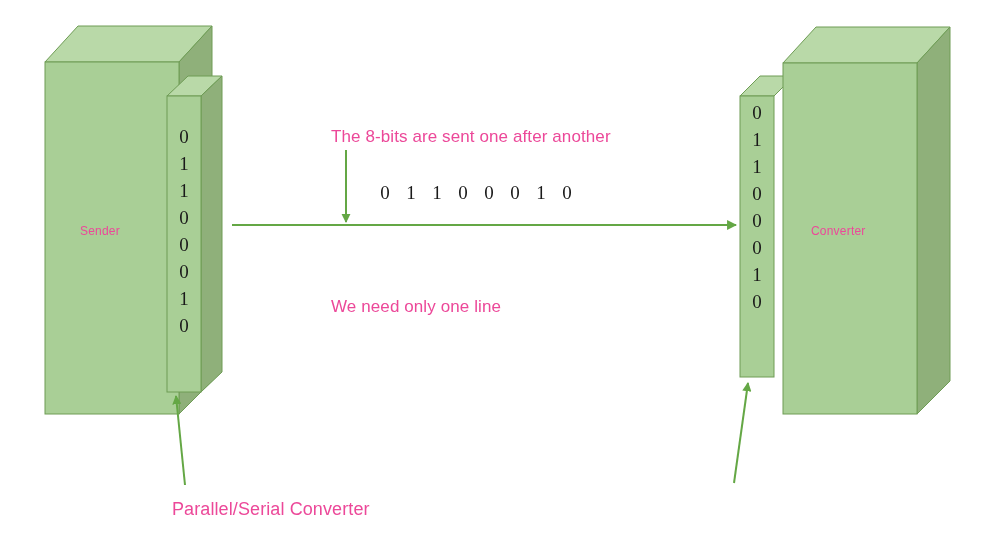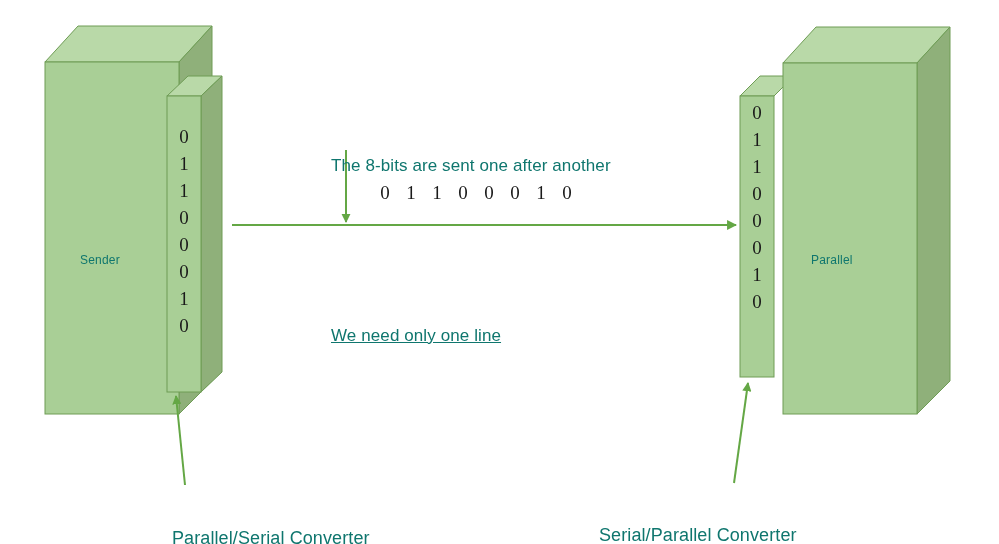--- a/index.html
+++ b/index.html
@@ -17,24 +17,23 @@
     width: 999px; height: 544px;
     background: #ffffff;
   }
   svg.layer {
     position: absolute;
     left: 0; top: 0;
     width: 999px; height: 544px;
   }
   .txt {
     position: absolute;
-    color: #0f766e;
+    color: #ec4899;
     white-space: nowrap;
     font-family: "Liberation Sans", sans-serif;
-    margin-top: 29px;
   }
   .label-box {
     font-size: 12px;
     letter-spacing: 0.2px;
   }
   .note {
     font-size: 17px;
     letter-spacing: 0.1px;
   }
   .converter-label {
@@ -106,21 +105,21 @@
 
     <line x1="346" y1="150" x2="346" y2="222" stroke="#64a745" stroke-width="2" marker-end="url(#arrowGreenThin)"></line>
 
     <line x1="185" y1="485" x2="176" y2="396" stroke="#64a745" stroke-width="2" marker-end="url(#arrowGreenThin)"></line>
 
     <line x1="734" y1="483" x2="748" y2="383" stroke="#64a745" stroke-width="2" marker-end="url(#arrowGreenThin)"></line>
   </svg>
 
   <div class="txt label-box" style="left:80px; top:224px;">Sender</div>
 
-  <div class="txt label-box" style="left:811px; top:224px;">Parallel</div>
+  <div class="txt label-box" style="left:811px; top:224px;">Converter</div>
 
   <div class="bitcol" style="left:167px; top:123px; width:34px;">
     <span>0</span>
     <span>1</span>
     <span>1</span>
     <span>0</span>
     <span>0</span>
     <span>0</span>
     <span>1</span>
     <span>0</span>
@@ -143,19 +142,18 @@
     <span>0</span>
     <span>1</span>
     <span>1</span>
     <span>0</span>
     <span>0</span>
     <span>0</span>
     <span>1</span>
     <span>0</span>
   </div>
 
-  <div class="txt note" style="left:331px; top:297px;text-decoration:underline;">We need only one line</div>
+  <div class="txt note" style="left:331px; top:297px;">We need only one line</div>
 
   <div class="txt converter-label" style="left:172px; top:499px;">Parallel/Serial Converter</div>
 
-  <div class="txt converter-label" style="left:599px; top:496px;">Serial/Parallel Converter</div>
 
 </div>
 
 </body></html>

